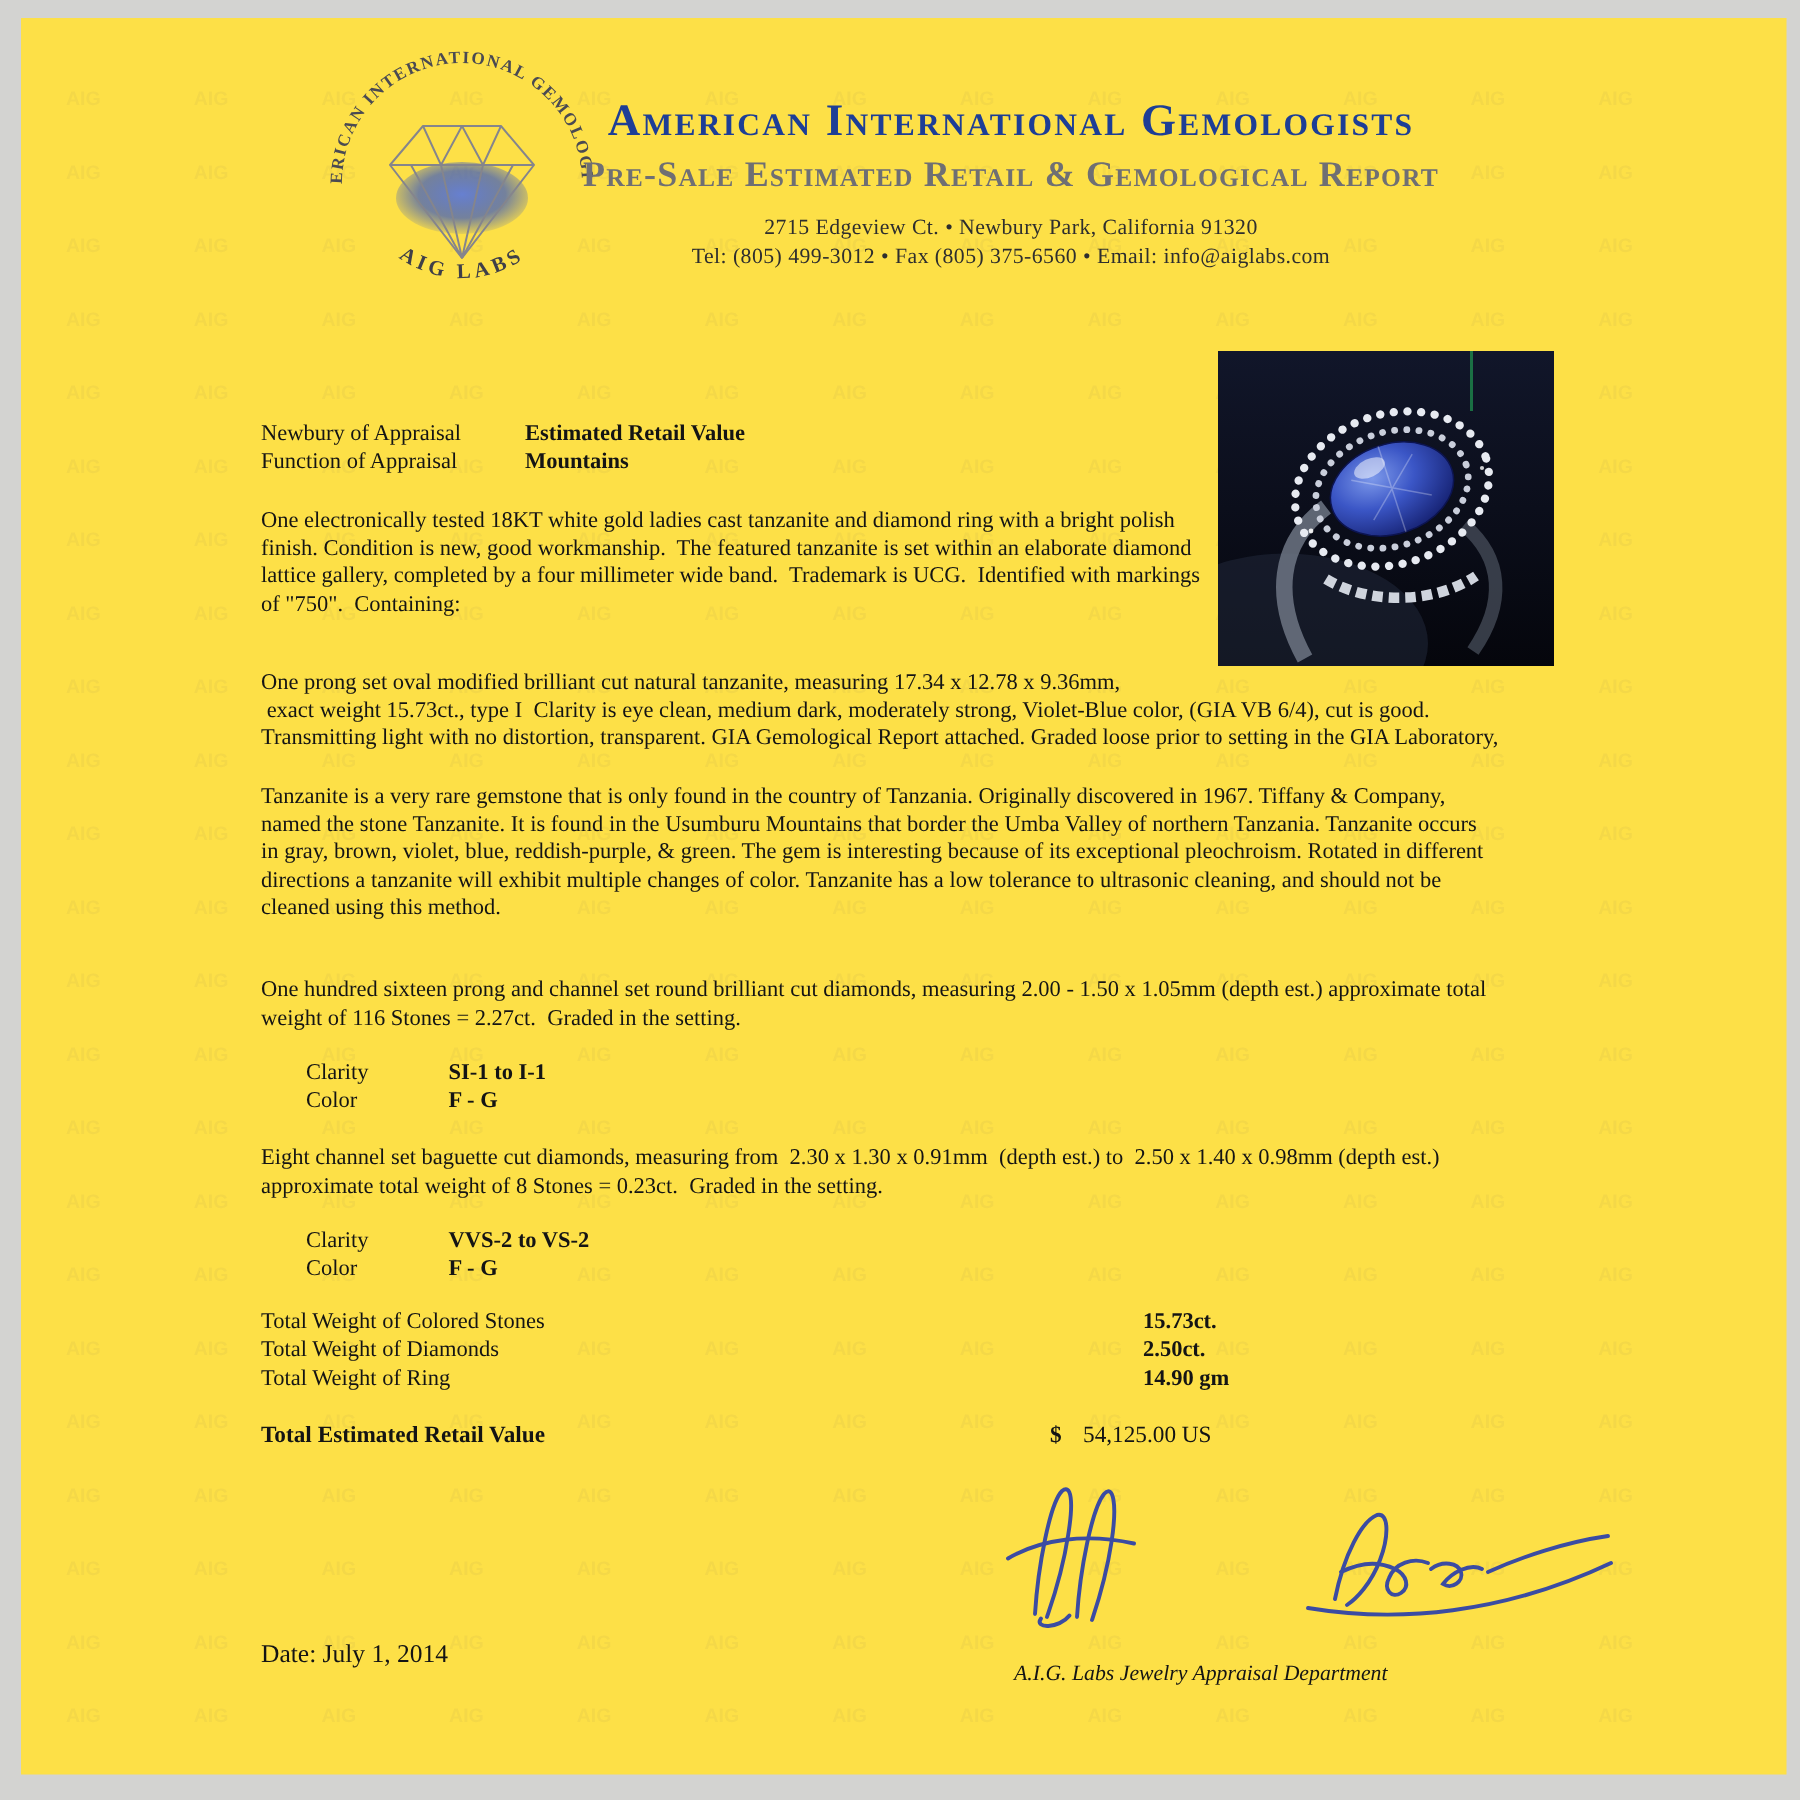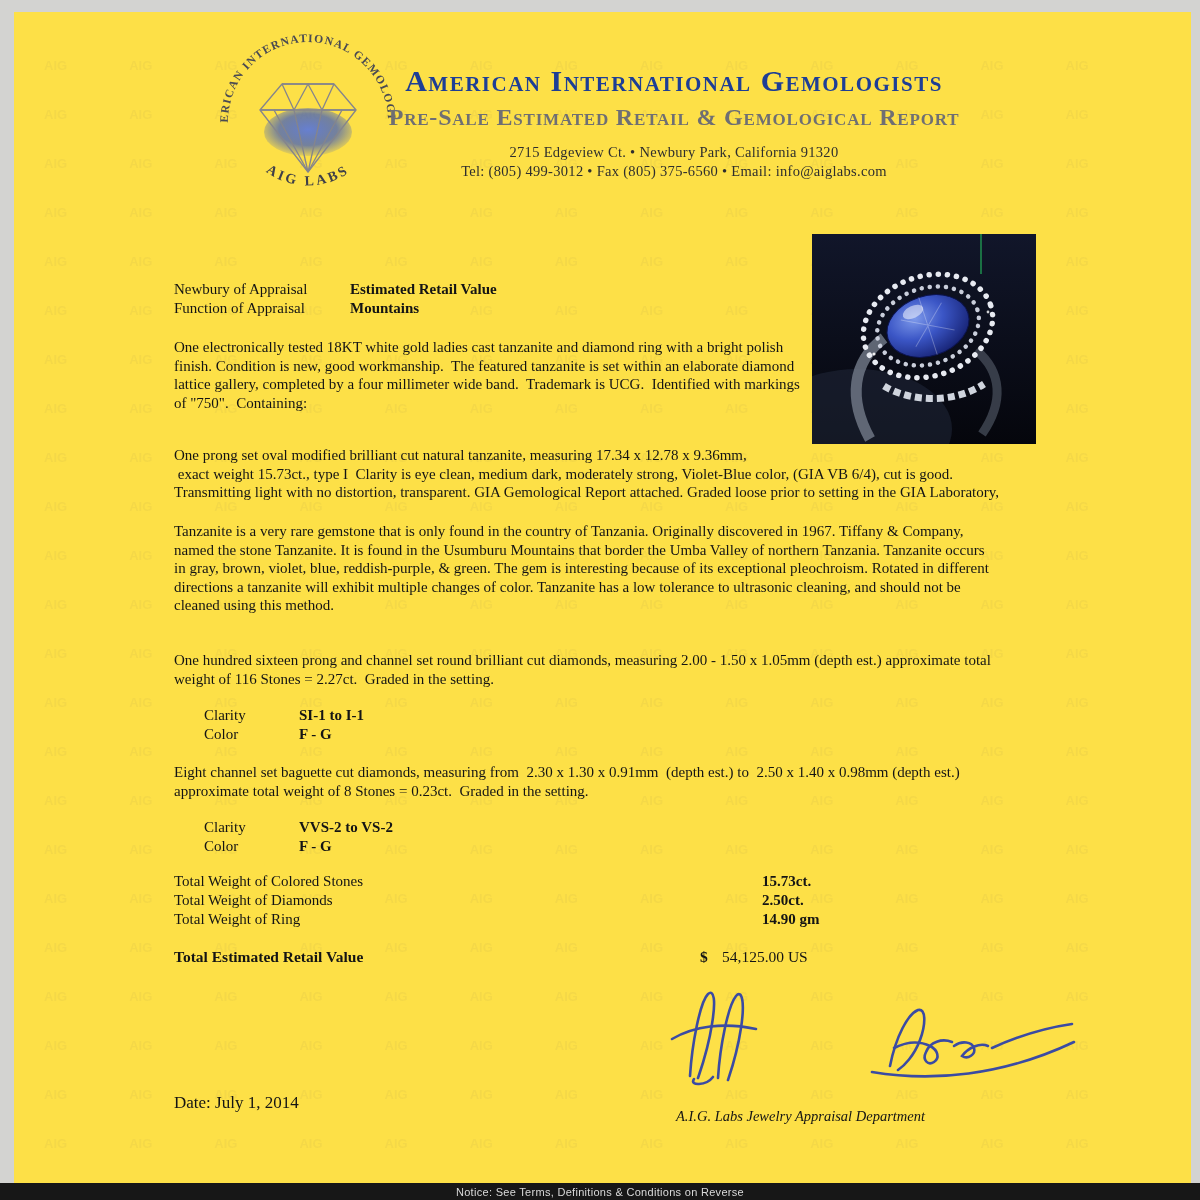--- a/index.html
+++ b/index.html
@@ -471,16 +471,13 @@
         <path d="M 312,62 C 320,56 330,58 332,64 C 334,70 326,76 320,72 C 326,64 338,58 346,62"></path>
         <path d="M 230,88 C 290,98 360,92 432,58"></path>
         <path d="M 350,64 C 372,54 402,44 430,40"></path>
       </g>
     </svg>
     <div class="sig-cap2">A.I.G. Labs Jewelry Appraisal Department</div>
 
     <div class="date-line">Date: July 1, 2014</div>
   </div>
 
-  <div class="notice-bar">
-    <span>Notice: See Terms, Definitions &amp; Conditions on Reverse</span>
-  </div>
 </div>
 
 </body></html>

